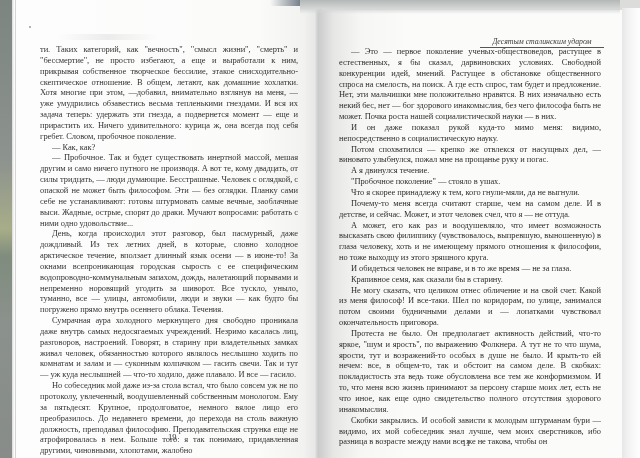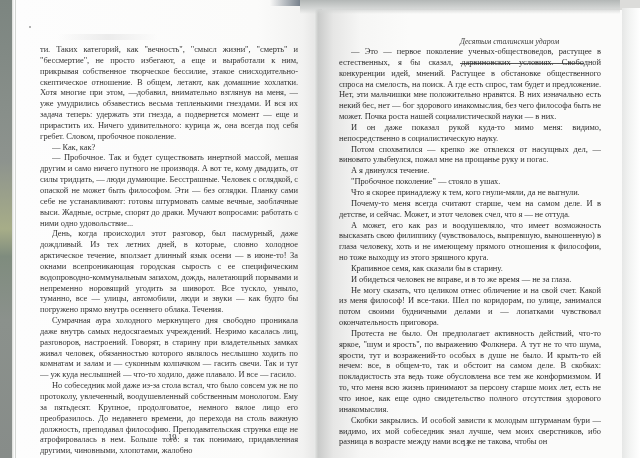--- a/index.html
+++ b/index.html
@@ -95,29 +95,29 @@
       color: #333;
     }
     .right-text {
       left: 339px;
       top: 46px;
       width: 262px;
       color: #2e2e2e;
     }
     .running-title {
       position: absolute;
-      left: 460px;
+      left: 480px;
       top: 37px;
       width: 124px;
-      text-align: left;
+      text-align: center;
       font-size: 7.8px;
       font-style: italic;
       color: #3a3a3a;
       border-bottom: 0.8px solid #555;
-      padding-bottom: 17px;
+      padding-bottom: 1px;
       font-family: "Liberation Serif", "DejaVu Serif", serif;
     }
     .page-number {
       position: absolute;
       font-size: 8.5px;
       color: #333;
       font-family: "Liberation Serif", "DejaVu Serif", serif;
     }
     .page-number.left { left: 168px; top: 432px; }
     .page-number.right { left: 454px; top: 438px; margin-left: 8px; }
@@ -168,20 +168,20 @@
 
   <div class="text-block right-text">
     <p>— Это — первое поколение ученых-обществоведов, растущее в естественных, я бы сказал, дарвиновских условиях. Свободной конкуренции идей, мнений. Растущее в обстановке общественного спроса на смелость, на поиск. А где есть спрос, там будет и предложение. Нет, эти мальчишки мне положительно нравятся. В них изначально есть некий бес, нет — бог здорового инакомыслия, без чего философа быть не может. Почка роста нашей социалистической науки — в них.</p>
     <p>И он даже показал рукой куда-то мимо меня: видимо, непосредственно в социалистическую науку.</p>
     <p>Потом спохватился — крепко же отвлекся от насущных дел, — виновато улыбнулся, пожал мне на прощанье руку и погас.</p>
     <p>А я двинулся течение.</p>
     <p>"Пробочное поколение" — стояло в ушах.</p>
     <p>Что я скорее принадлежу к тем, кого гнули-мяли, да не выгнули.</p>
     <p>Почему-то меня всегда считают старше, чем на самом деле. И в детстве, и сейчас. Может, и этот человек счел, что я — не оттуда.</p>
     <p>А может, его как раз и воодушевляло, что имеет возможность высказать свою филиппику (чувствовалось, выпревшую, выношенную) в глаза человеку, хоть и не имеющему прямого отношения к философии, но тоже выходцу из этого зряшного круга.</p>
+    <p>И обидеться человек не вправе, и в то же время — не за глаза.</p>
     <p>Крапивное семя, как сказали бы в старину.</p>
-    <p>И обидеться человек не вправе, и в то же время — не за глаза.</p>
     <p>Не могу сказать, что целиком отнес обличение и на свой счет. Какой из меня философ! И все-таки. Шел по коридорам, по улице, занимался потом своими будничными делами и — лопатками чувствовал окончательность приговора.</p>
     <p>Протеста не было. Он предполагает активность действий, что-то яркое, "шум и ярость", по выражению Фолкнера. А тут не то что шума, ярости, тут и возражений-то особых в душе не было. И крыть-то ей нечем: все, в общем-то, так и обстоит на самом деле. В скобках: покладистость эта ведь тоже обусловлена все тем же конформизмом. И то, что меня всю жизнь принимают за персону старше моих лет, есть не что иное, как еще одно свидетельство полного отсутствия здорового инакомыслия.</p>
     <p>Скобки закрылись. И особой зависти к молодым штурманам бури — видимо, их мой собеседник знал лучше, чем моих сверстников, ибо разница в возрасте между нами все же не такова, чтобы он</p>
   </div>
   <div class="page-number right">11</div>
 </div>
 
 </body></html>

